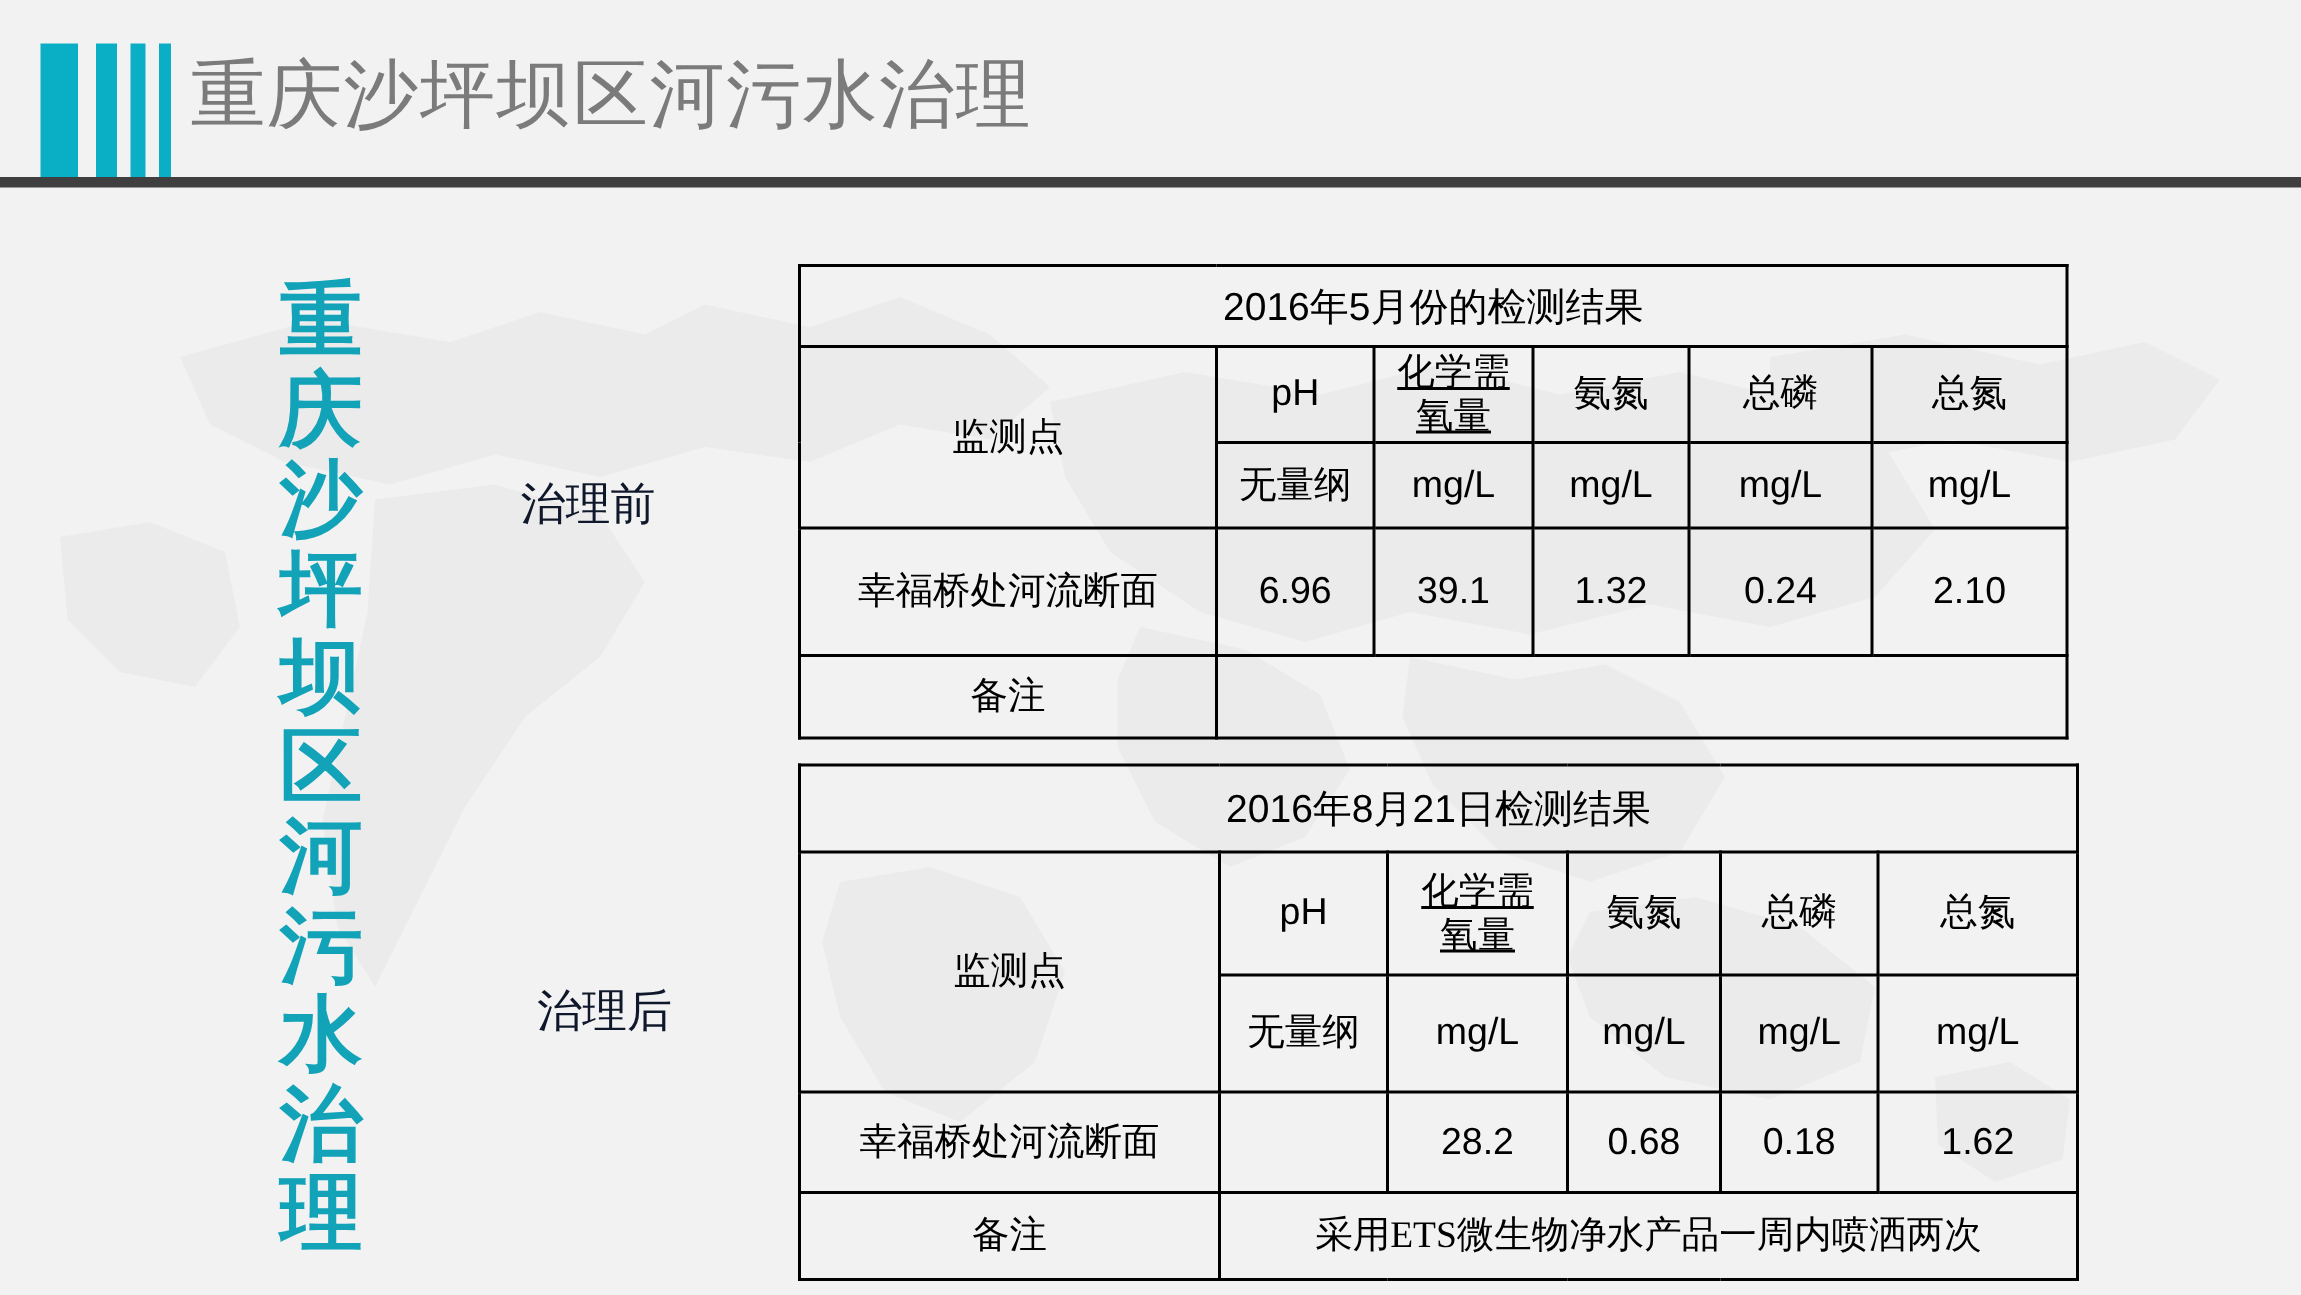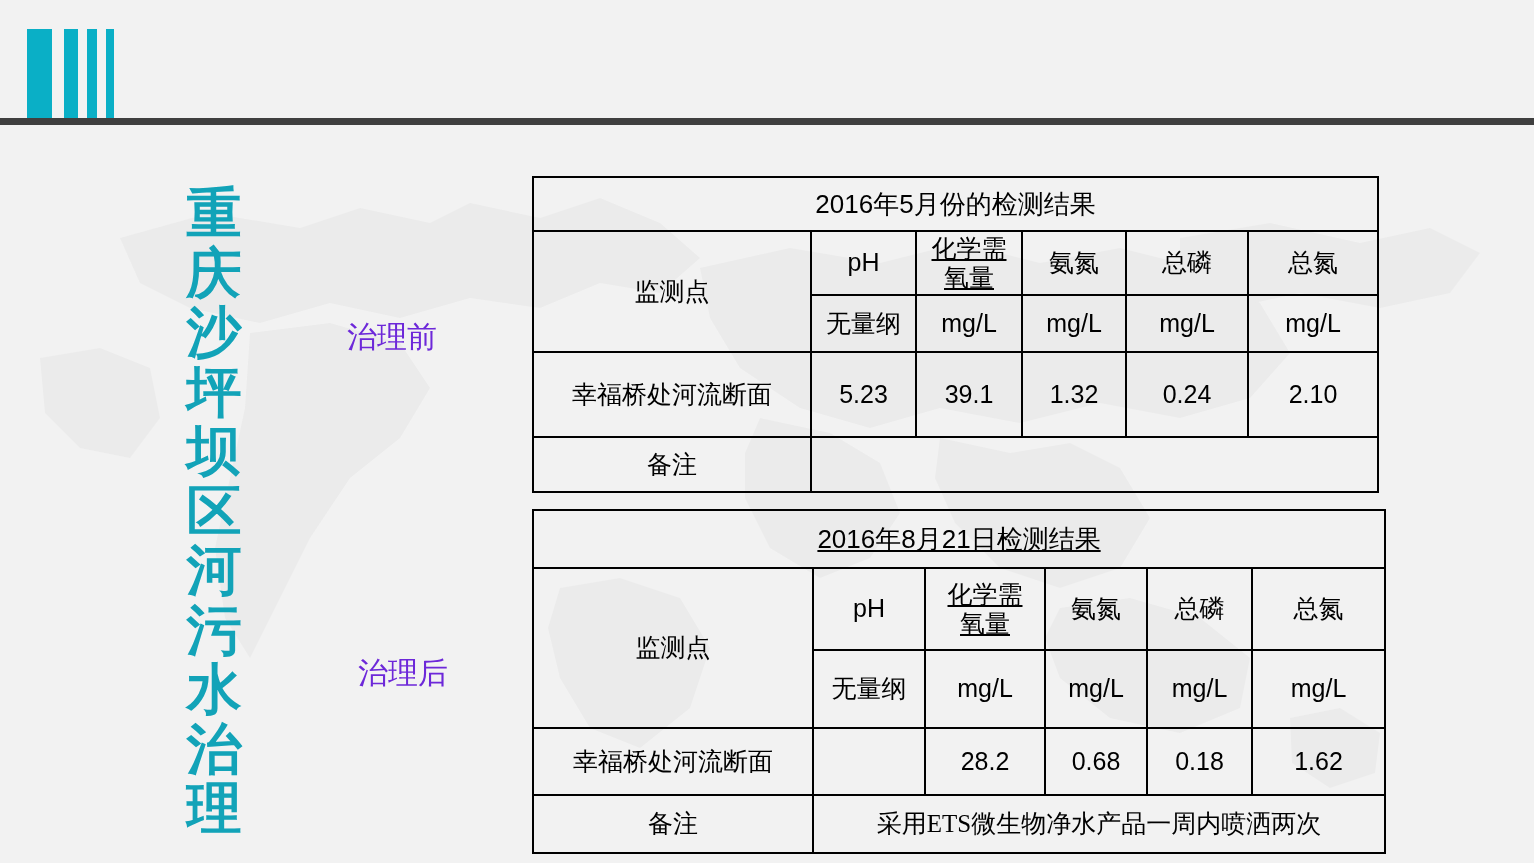--- a/index.html
+++ b/index.html
@@ -93,27 +93,27 @@
     letter-spacing: 0;
   }
   .side-title span {
     display: block;
   }
 
   
   .stage-label {
     position: absolute;
     z-index: 3;
-    color: #6d28d9;
+    color: #0f172a;
     font-size: 30px;
     line-height: 34px;
     white-space: nowrap;
   }
   .stage-before { left: 347px; top: 320px; }
-  .stage-after  { left: 358px; top: 658px; font-family: Liberation Mono, monospace; }
+  .stage-after  { left: 358px; top: 658px; }
 
   
   .data-table {
     position: absolute;
     z-index: 2;
     border-collapse: collapse;
     table-layout: fixed;
     background: transparent;
     font-size: 25px;
     color: #000;
@@ -141,21 +141,21 @@
 
   .title-row td {
     height: 52px;
     font-size: 26px;
   }
   .unitname-row td { height: 62px; }
   .unit-row td     { height: 55px; }
   .value-row td    { height: 83px; }
   .note-row td     { height: 53px; font-family: Liberation Serif, serif; }
 
-  .t2 .title-row td    { height: 56px; text-decoration: underline; }
+  .t2 .title-row td    { height: 56px; }
   .t2 .unitname-row td { height: 80px; }
   .t2 .unit-row td     { height: 76px; }
   .t2 .value-row td    { height: 65px; }
   .t2 .note-row td     { height: 56px; }
 
   .two-line { line-height: 1.12; text-decoration: underline; }
 </style>
 </head>
 <body>
 
@@ -186,20 +186,21 @@
   </g>
 </svg>
 
 <div class="header">
   <div class="accent-bars">
     <div class="bar bar-1"></div>
     <div class="bar bar-2"></div>
     <div class="bar bar-3"></div>
     <div class="bar bar-4"></div>
   </div>
+  <div class="header-title">重庆沙坪坝区河污水治理</div>
   <div class="header-rule"></div>
 </div>
 
 <div class="side-title">
   <span>重</span>
   <span>庆</span>
   <span>沙</span>
   <span>坪</span>
   <span>坝</span>
   <span>区</span>
@@ -239,21 +240,21 @@
     </tr>
     <tr class="unit-row">
       <td>无量纲</td>
       <td>mg/L</td>
       <td>mg/L</td>
       <td>mg/L</td>
       <td>mg/L</td>
     </tr>
     <tr class="value-row">
       <td>幸福桥处河流断面</td>
-      <td>5.23</td>
+      <td>6.96</td>
       <td>39.1</td>
       <td>1.32</td>
       <td>0.24</td>
       <td>2.10</td>
     </tr>
     <tr class="note-row">
       <td>备注</td>
       <td colspan="5" class="blank-cell"></td>
     </tr>
   </tbody>

